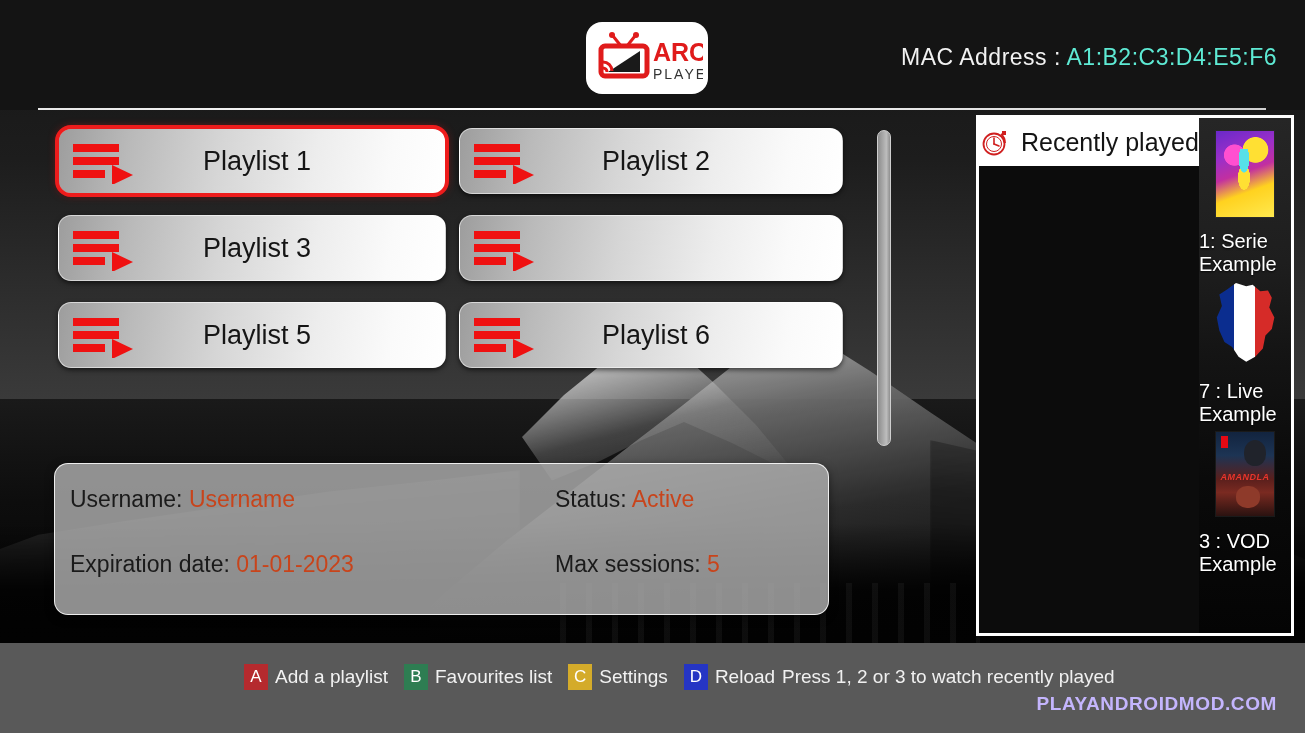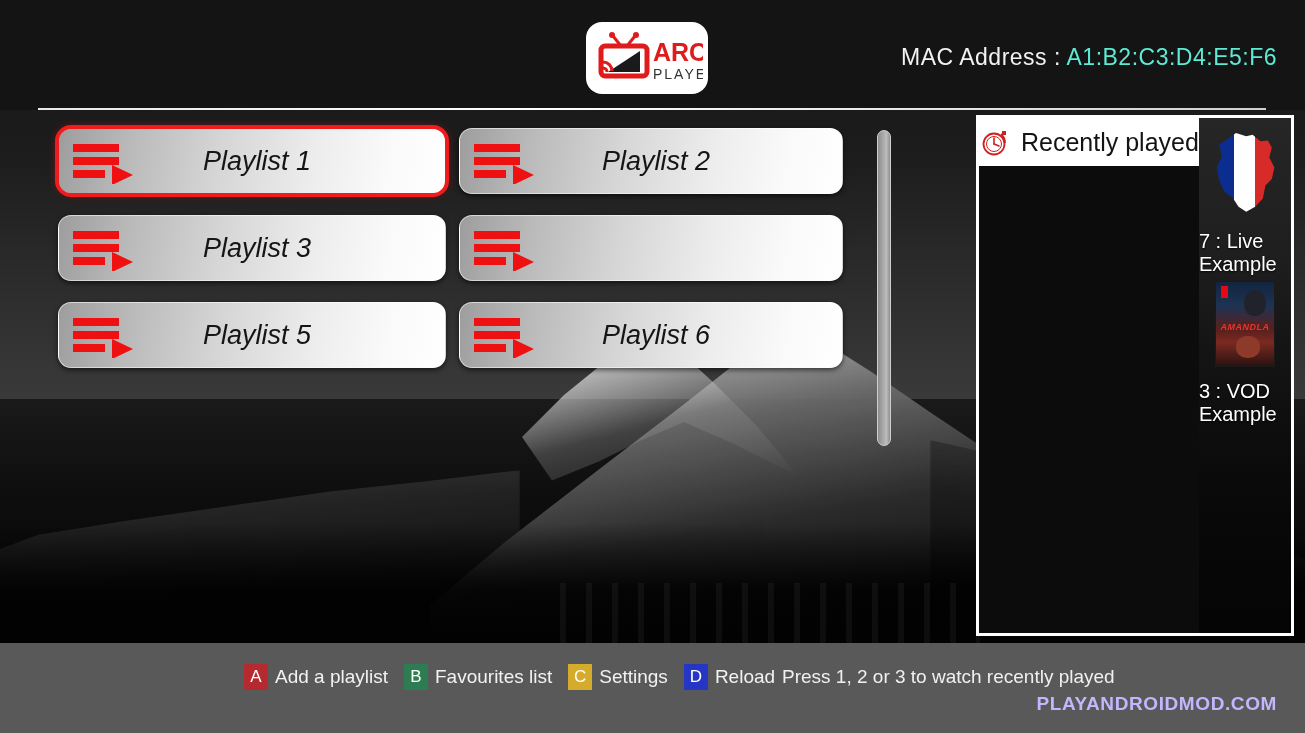--- a/index.html
+++ b/index.html
@@ -111,21 +111,20 @@
     background: linear-gradient(90deg, #e8e8e8 0%, #ffffff 40%, #d0d0d0 100%);
     z-index: 6;
   }
 
   
   .playlists {
     position: absolute;
     left: 58px; top: 128px;
     width: 790px; height: 320px;
     z-index: 4;
-    font-style: italic;
   }
   .pl-row { display: flex; gap: 13px; margin-bottom: 21px; }
   .pl-btn {
     position: relative;
     width: 388px; height: 66px;
     border-radius: 13px;
     background: linear-gradient(100deg, #9d9d9d 0%, #b9b9b9 18%, #d6d6d6 42%, #ededed 66%, #fafafa 85%, #ffffff 100%);
     border: 1px solid rgba(255,255,255,0.55);
     box-shadow: 0 2px 5px rgba(0,0,0,0.6);
     display: flex; align-items: center;
@@ -422,36 +421,64 @@
       <path d="M41 23 L62 33 L41 43 Z" fill="#ef1111"></path>
     </svg>
           <span class="pl-label">Playlist 6</span>
         </div>
       </div>
     </div>
 
   <div class="scrollbar-track"></div>
   <div class="scrollbar-thumb"></div>
 
+  <div class="info-panel">
+    <div class="info-grid">
+      <div class="info-item">
+        <span class="info-key">Username:</span>
+        <span class="info-val">Username</span>
+      </div>
+      <div class="info-item">
+        <span class="info-key">Status:</span>
+        <span class="info-val">Active</span>
+      </div>
+      <div class="info-item">
+        <span class="info-key">Expiration date:</span>
+        <span class="info-val">01-01-2023</span>
+      </div>
+      <div class="info-item">
+        <span class="info-key">Max sessions:</span>
+        <span class="info-val">5</span>
+      </div>
+    </div>
+  </div>
 
   <div class="recent">
     <div class="recent-head">
       <svg width="32" height="32" viewBox="0 0 32 32">
         <circle cx="15" cy="18" r="10.5" fill="none" stroke="#d01f1f" stroke-width="1.8"></circle>
         <circle cx="15" cy="18" r="7.5" fill="none" stroke="#d01f1f" stroke-width="1"></circle>
         <path d="M15 18 L15 12" stroke="#d01f1f" stroke-width="1.6" stroke-linecap="round"></path>
         <path d="M15 18 L20 20" stroke="#d01f1f" stroke-width="1.6" stroke-linecap="round"></path>
         <path d="M22 8 a12 12 0 0 1 4 9" fill="none" stroke="#d01f1f" stroke-width="1.8"></path>
         <rect x="23" y="5" width="4" height="4" fill="#d01f1f"></rect>
       </svg>
       <span class="recent-title">Recently played</span>
     </div>
     <div class="recent-body" id="recent-list">
         <div class="recent-item">
           <div class="thumb-wrap">
+            <div class="poster1">
+              <div class="p1-fig"></div>
+            </div>
+          </div>
+      <span class="recent-label">1: Serie Example</span>
+        </div>
+        <div class="recent-item">
+          <div class="thumb-wrap">
             <div style="position:relative;">
               <div class="flagmap"></div>
               <div class="corsica"></div>
             </div>
           </div>
       <span class="recent-label">7 : Live Example</span>
         </div>
         <div class="recent-item">
           <div class="thumb-wrap">
             <div class="poster3">

